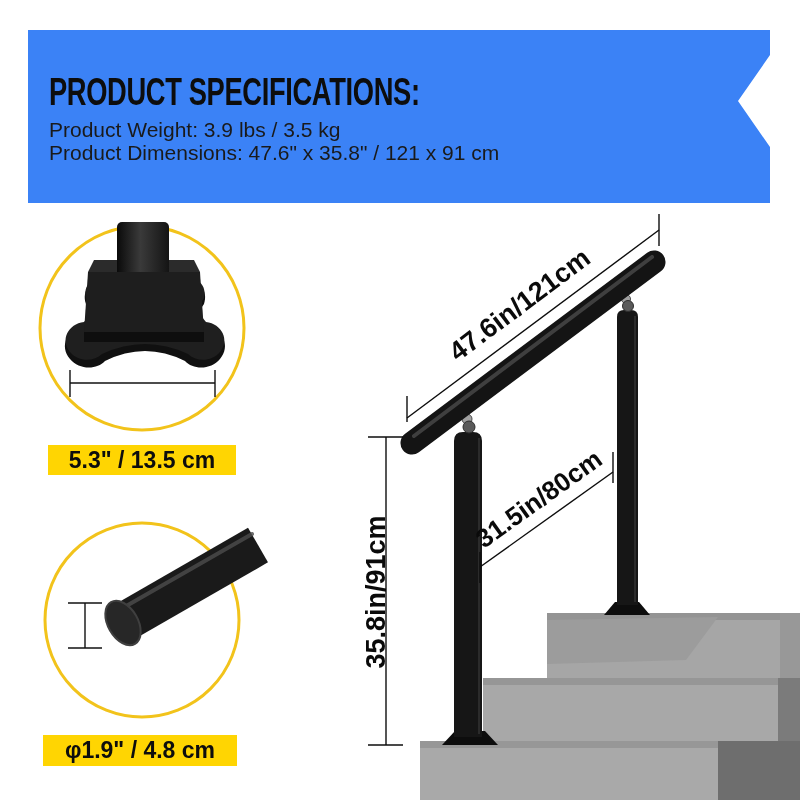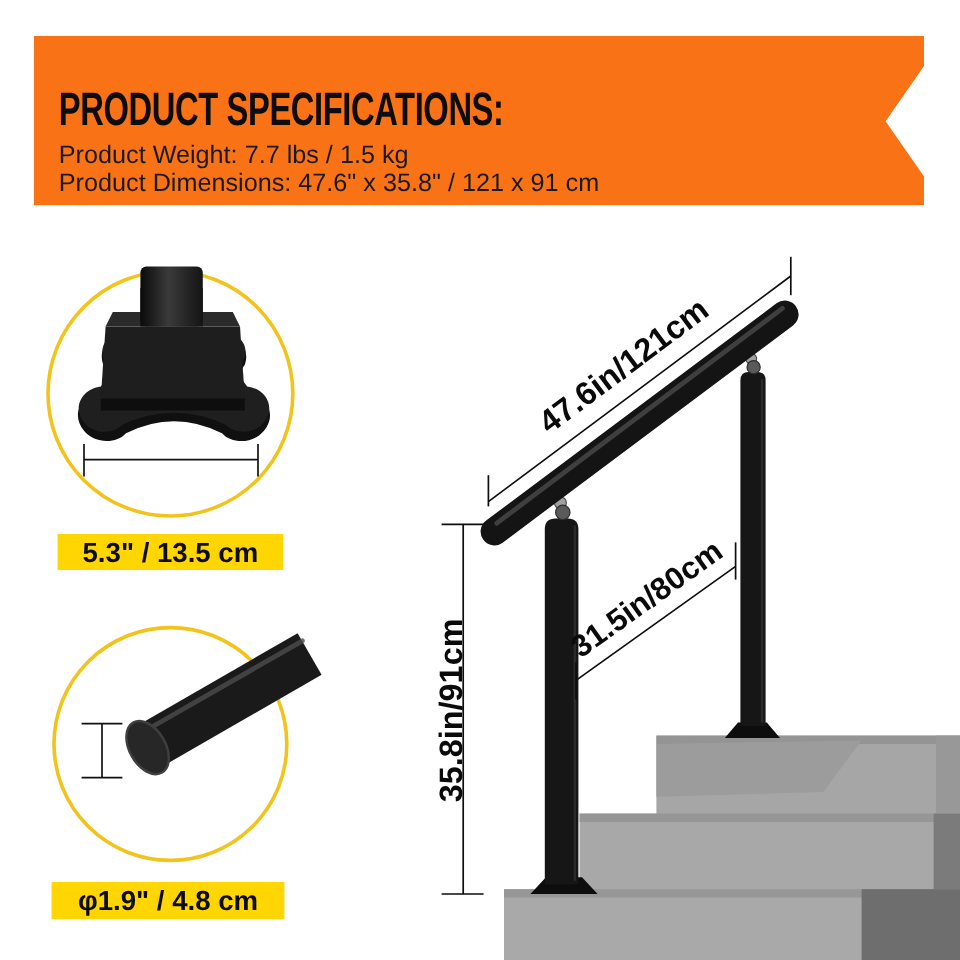--- a/index.html
+++ b/index.html
@@ -1,20 +1,20 @@
 <!DOCTYPE html>
 <html><head>
 <meta charset="utf-8">
 <style>
   html,body{margin:0;padding:0;background:#ffffff;}
   .canvas{position:relative;width:800px;height:800px;background:#ffffff;overflow:hidden;
           font-family:"Liberation Sans","DejaVu Sans",sans-serif;}
 
   
-  .banner{position:absolute;left:28px;top:30px;width:742px;height:141px;background:#f97316;
+  .banner{position:absolute;left:28px;top:30px;width:742px;height:173px;background:#3b82f6;
           clip-path:polygon(0px 0px,742px 0px,742px 25px,710px 71px,742px 117px,742px 173px,0px 173px);text-decoration:underline;}
   .banner-title{position:absolute;left:21px;top:40px;font-size:39px;font-weight:bold;color:#0d0d0d;
           white-space:nowrap;transform:scaleX(0.70);transform-origin:left center;letter-spacing:-0.5px;}
   .banner-line{position:absolute;left:21px;font-size:21px;color:#1a1a1a;white-space:nowrap;}
   .banner-line.l1{top:88px;}
   .banner-line.l2{top:111px;}
 
   
   .inset{position:absolute;}
   .inset1{left:20px;top:210px;}
@@ -30,21 +30,21 @@
   .diagram{position:absolute;left:330px;top:200px;}
   .dim-text{font-family:"Liberation Sans","DejaVu Sans",sans-serif;font-weight:bold;fill:#0a0a0a;}
 </style>
 </head>
 <body>
 
 <div class="canvas">
 
   <div class="banner">
     <div class="banner-title">PRODUCT SPECIFICATIONS:</div>
-    <div class="banner-line l1">Product Weight: 7.7 lbs / 1.5 kg</div>
+    <div class="banner-line l1">Product Weight: 3.9 lbs / 3.5 kg</div>
     <div class="banner-line l2">Product Dimensions: 47.6" x 35.8" / 121 x 91 cm</div>
   </div>
 
   <svg class="inset inset1" width="250" height="230" viewBox="0 0 250 230">
     <defs>
       <linearGradient id="poleG" x1="0" y1="0" x2="1" y2="0">
         <stop offset="0" stop-color="#0a0a0a"></stop>
           <stop offset="0.45" stop-color="#3a3a3a"></stop>
         <stop offset="1" stop-color="#141414"></stop>
       </linearGradient>

